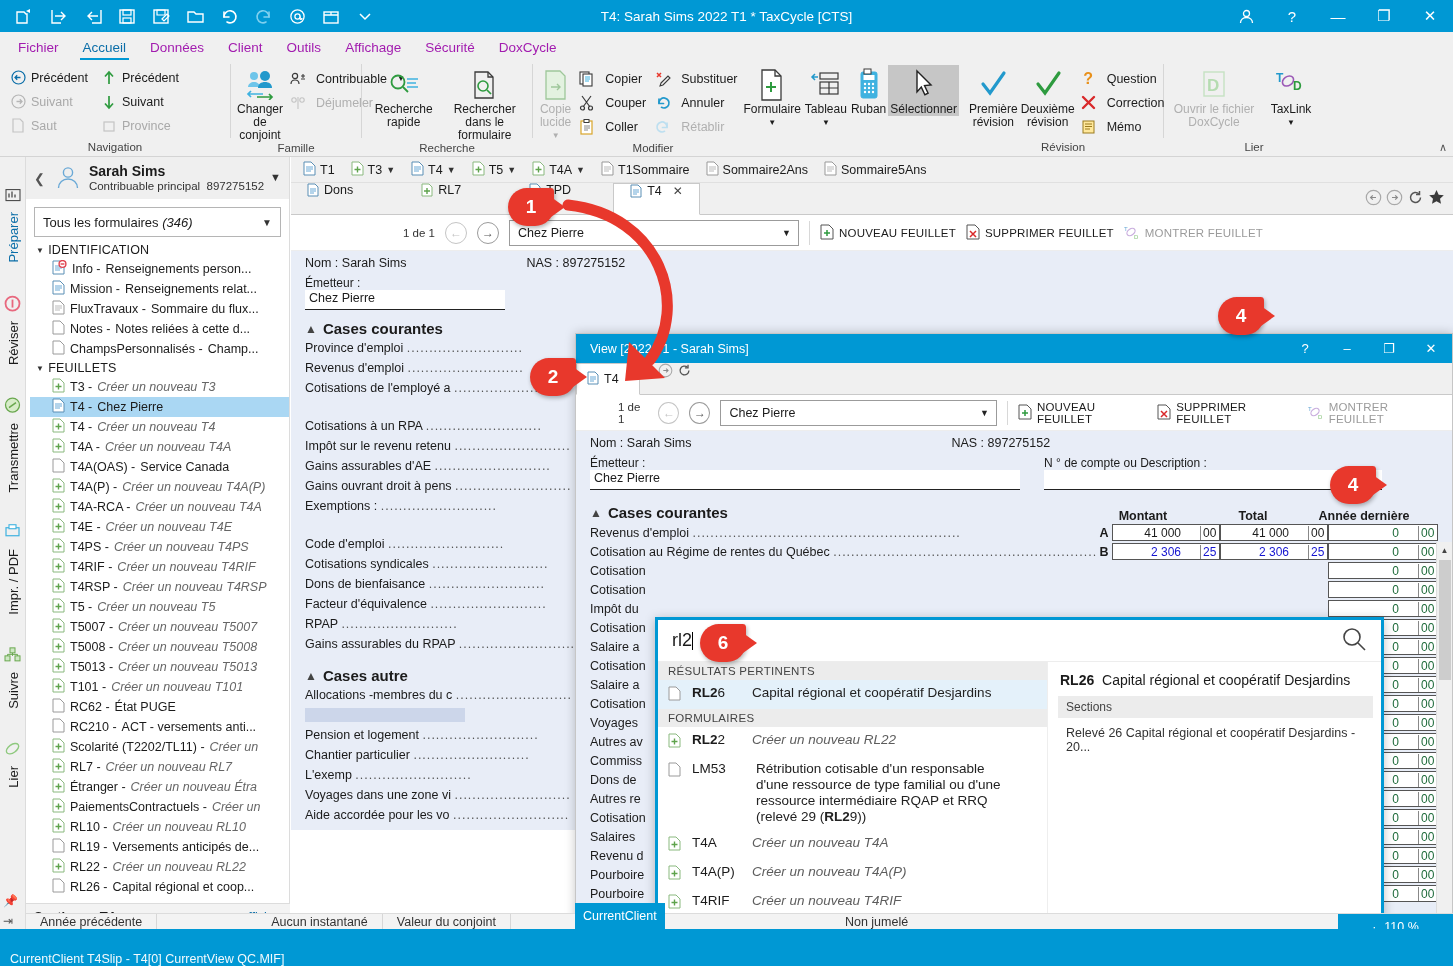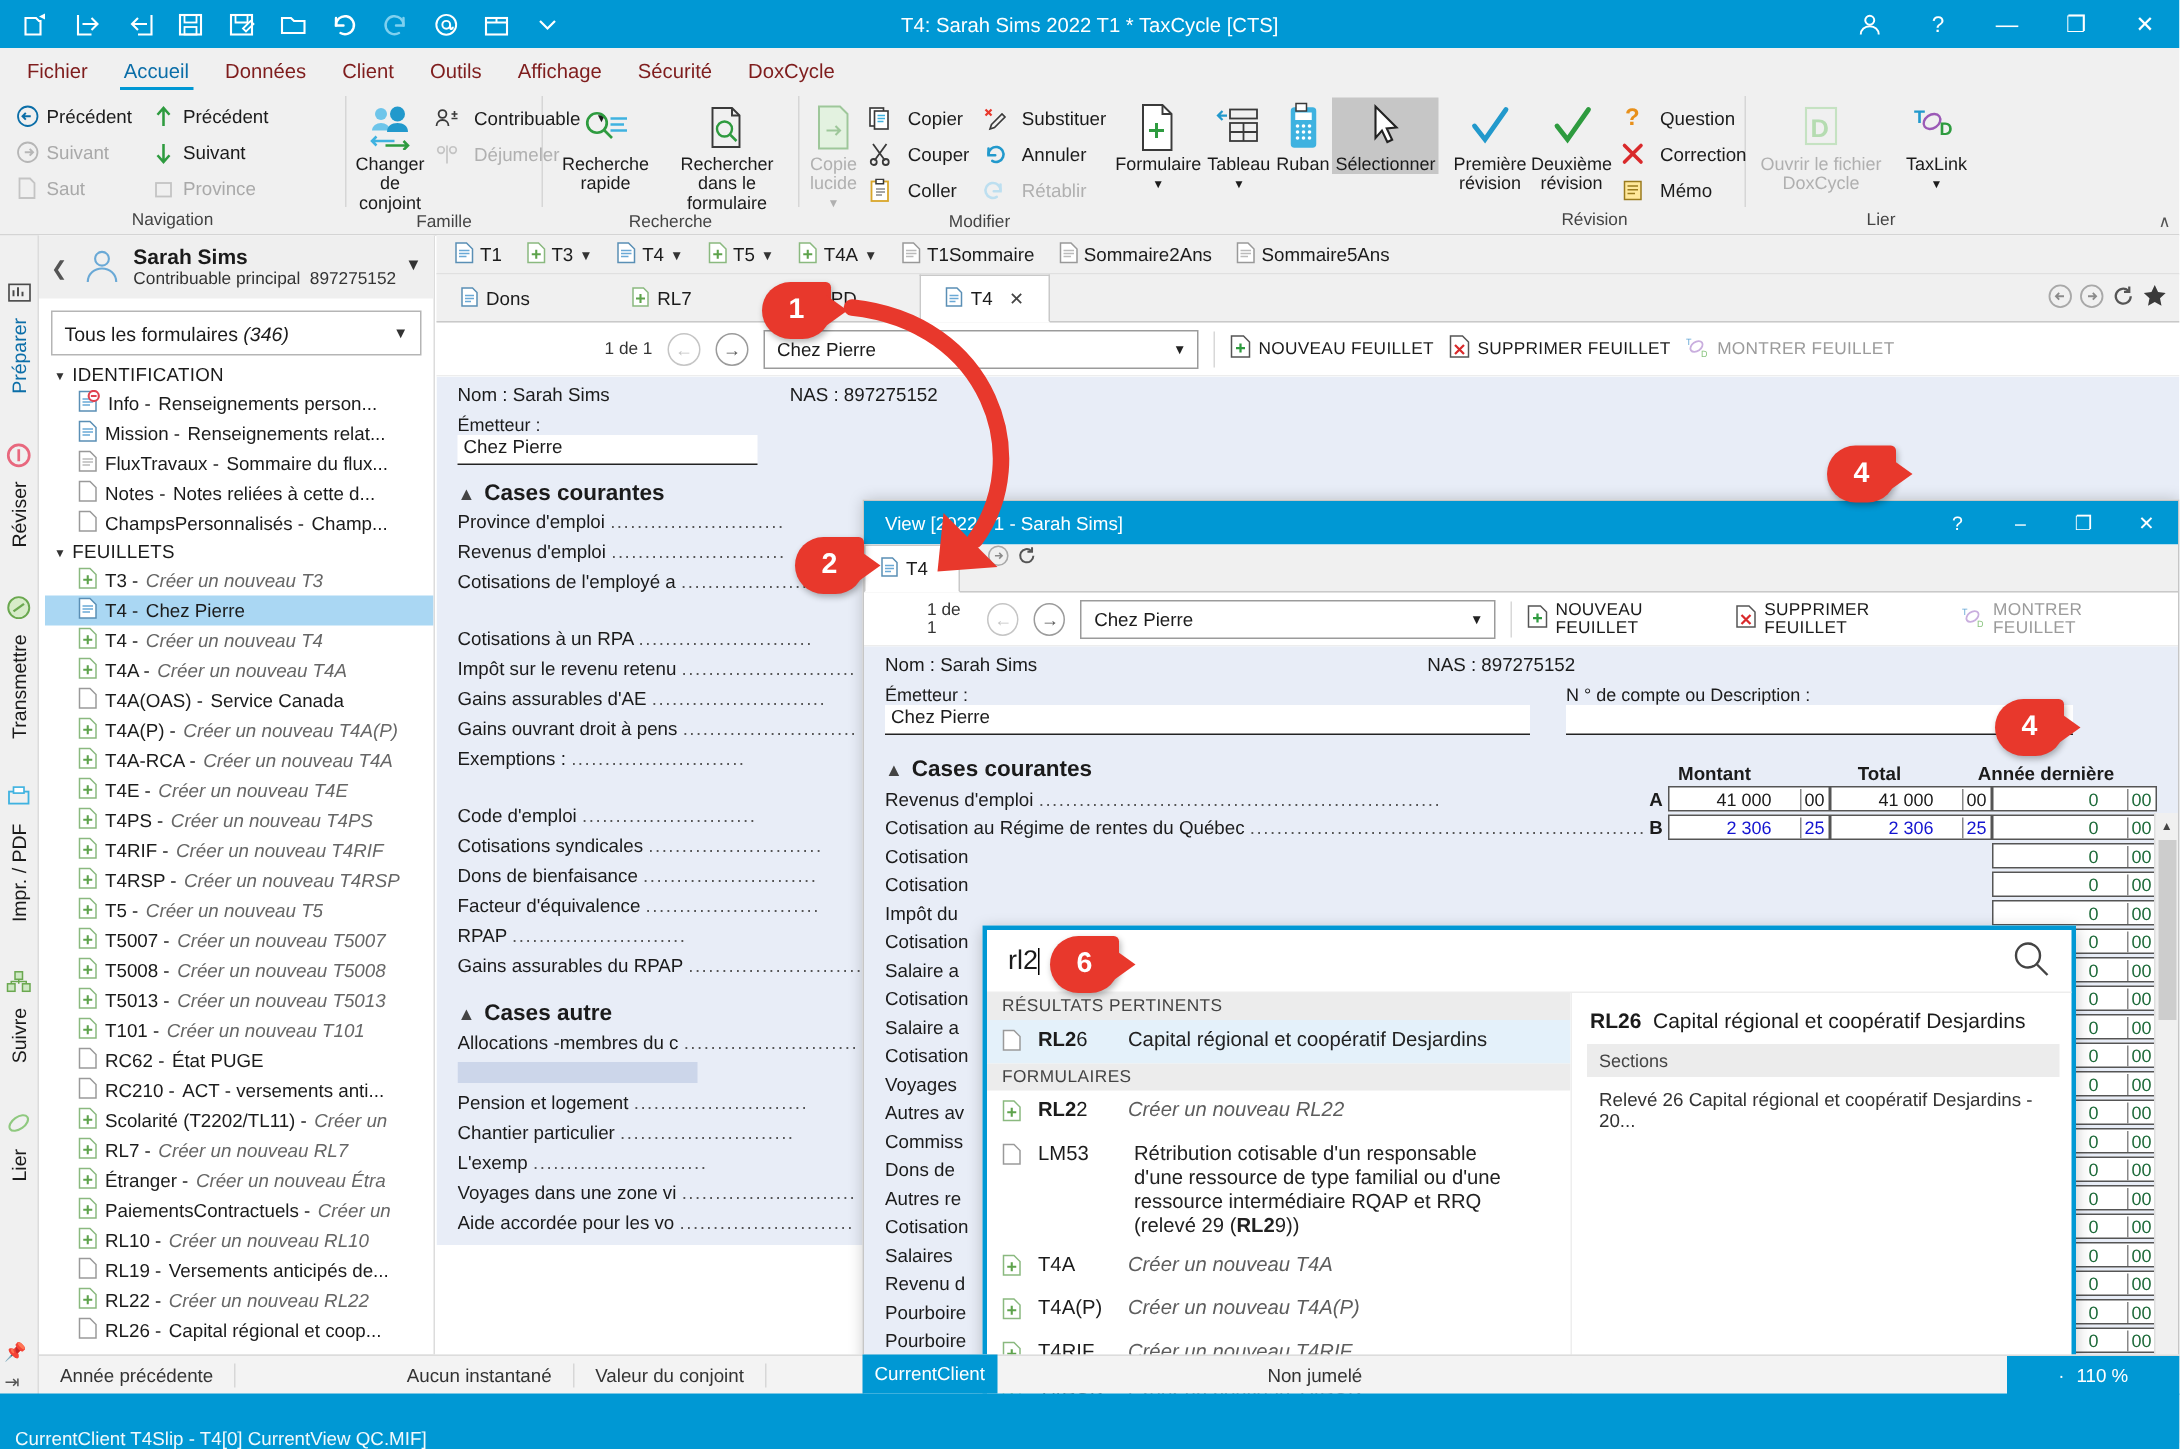--- a/index.html
+++ b/index.html
@@ -33,21 +33,21 @@
     font-size:15px; color:#fff;
   }
 
   
   .ribbon-tabs{
     position:absolute; left:0; top:32px; width:1453px; height:28px;
     background:#f0f0f0; display:flex; align-items:flex-end; padding-left:6px;
     font-size:13.5px;
   }
   .ribbon-tabs .rt{
-    padding:3px 12px 5px; color:#7f1d1d; position:relative; cursor:default;
+    padding:3px 12px 5px; color:#a21caf; position:relative; cursor:default;
   }
   .ribbon-tabs .rt.active{ color:#0b6ea8; }
   .ribbon-tabs .rt.active:after{
     content:""; position:absolute; left:9px; right:9px; bottom:0; height:2px; background:#0098d4;
   }
 
   
   .ribbon{
     position:absolute; left:0; top:60px; width:1453px; height:97px;
     background:#f0f0f0; border-bottom:1px solid #d4d4d4;
@@ -141,21 +141,21 @@
     font-size:12.5px; border-bottom:1px solid #e0e0e0;
   }
   .formtabs .ft{ display:flex; align-items:center; gap:4px; padding:0 8px; height:26px; }
   .formtabs .ft .cv{ font-size:9px; color:#333; }
 
   .doctabs{
     height:32px; background:#f0f0f0; display:flex; align-items:stretch; position:relative;
     border-bottom:1px solid #c9c9c9;
   }
   .doctabs .dt{
-    display:flex; align-items:center; gap:5px; padding:0 16px; font-size:12.5px; height:32px;
+    display:flex; align-items:flex-start; gap:5px; padding:0 16px; font-size:12.5px; height:32px;
   }
   .doctabs .dt.active{
     background:#fff; border:1px solid #c9c9c9; border-bottom:1px solid #fff;
     margin-bottom:-1px;
   }
   .doctabs .dt .x{ color:#444; font-size:12px; margin-left:6px; }
   .doctabs .navicons{ position:absolute; right:8px; top:0; height:32px; display:flex; align-items:center; gap:4px; }
 
   .docbar{
     height:36px; background:#fff; display:flex; align-items:center; gap:10px; padding:0 12px;
@@ -268,21 +268,21 @@
     position:relative;
   }
   .pin:after{
     content:""; position:absolute; right:-11px; top:9px;
     border-top:10px solid transparent; border-bottom:10px solid transparent;
     border-left:14px solid #e8382c;
   }
 
   
   .statusbar{
-    position:absolute; left:26px; bottom:37px; width:1427px; height:26px;
+    position:absolute; left:26px; bottom:37px; width:1427px; height:16px;
     background:#f3f3f3; border-top:1px solid #dcdcdc;
     display:flex; align-items:center; font-size:12.5px; color:#333;
   }
   .statusbar .cell{ padding:0 14px; border-right:1px solid #d7d7d7; height:16px; display:flex; align-items:center; }
   .zoomcell{
     position:absolute; right:0; top:0; height:26px; width:115px; background:#0098d4; color:#fff;
     display:flex; align-items:center; justify-content:center; gap:8px; font-size:12.5px;
   }
   .taskbar{
     position:absolute; left:0; bottom:0; width:1453px; height:37px; background:#0098d4;

